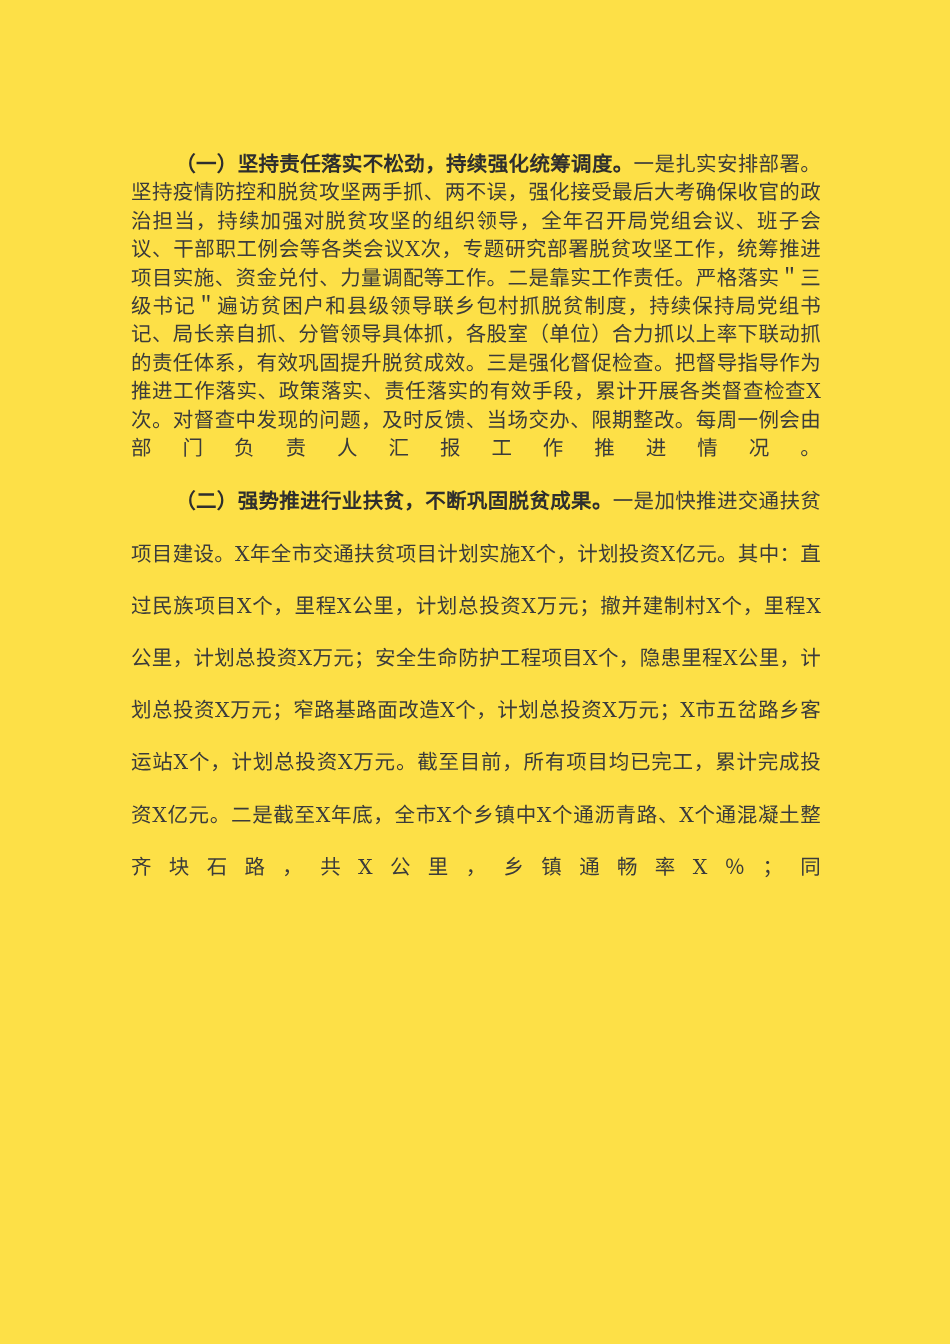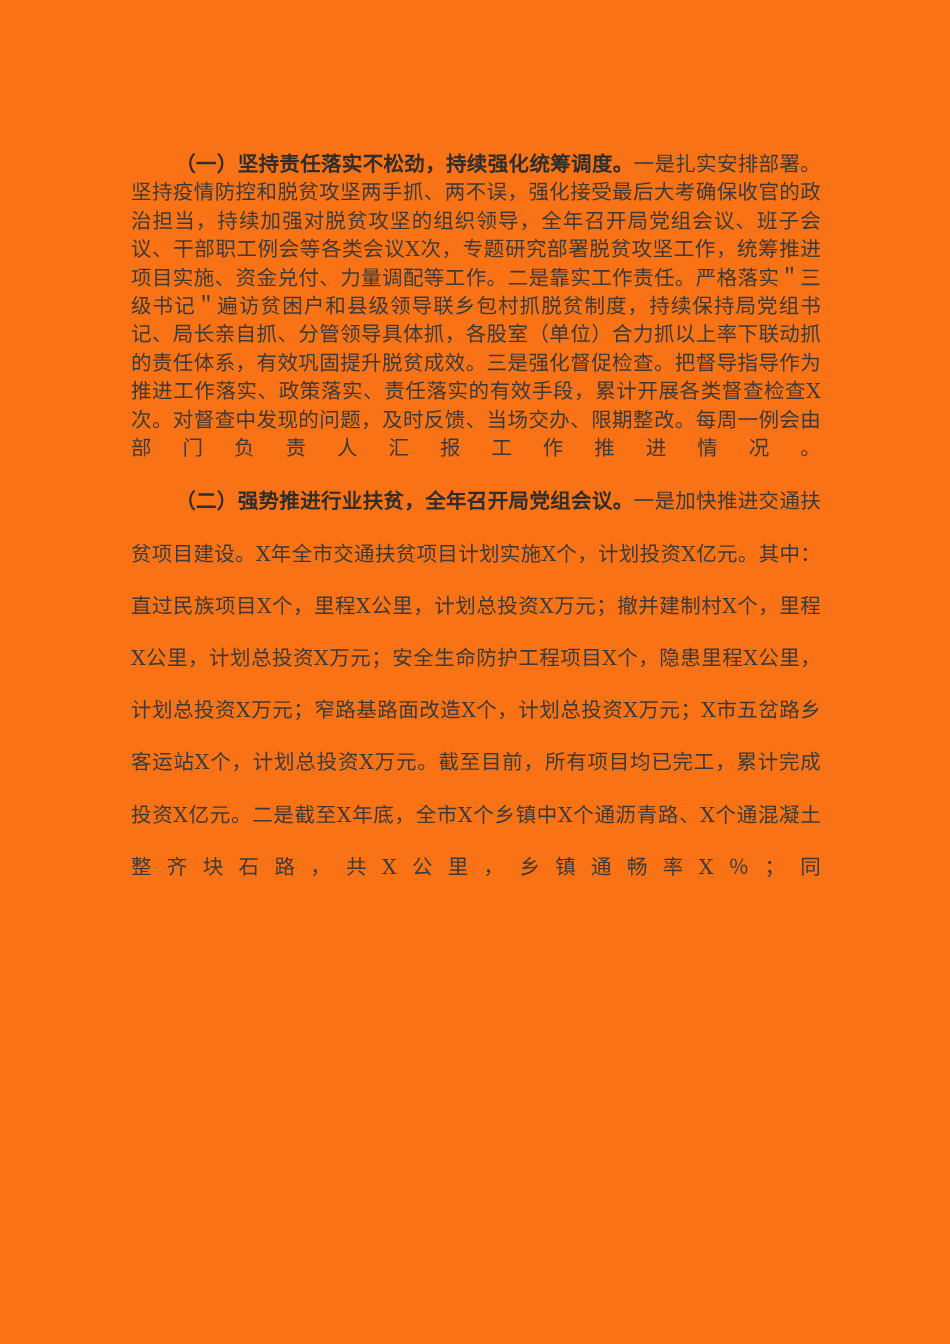--- a/index.html
+++ b/index.html
@@ -58,23 +58,23 @@
     display: inline-block;
     width: 44px;
   }
   .run {
     
   }
 </style>
 </head>
 <body>
 
-<div class="page" style="background-color: #f97316;">
+<div class="page" style="background-color: #fde047;">
   <div class="doc-body">
 
     <p class="para-tight" style="color: rgb(59, 59, 59);"><span class="indent"></span><span class="lead">（一）坚持责任落实不松劲，持续强化统筹调度。</span><span class="run">一是扎实安排部署。坚持疫情防控和脱贫攻坚两手抓、两不误，强化接受最后大考确保收官的政治担当，持续加强对脱贫攻坚的组织领导，全年召开局党组会议、班子会议、干部职工例会等各类会议X次，专题研究部署脱贫攻坚工作，统筹推进项目实施、资金兑付、力量调配等工作。二是靠实工作责任。严格落实＂三级书记＂遍访贫困户和县级领导联乡包村抓脱贫制度，持续保持局党组书记、局长亲自抓、分管领导具体抓，各股室（单位）合力抓以上率下联动抓的责任体系，有效巩固提升脱贫成效。三是强化督促检查。把督导指导作为推进工作落实、政策落实、责任落实的有效手段，累计开展各类督查检查X次。对督查中发现的问题，及时反馈、当场交办、限期整改。每周一例会由部门负责人汇报工作推进情况。</span></p>
 
     <div class="para-gap"></div>
 
-    <p class="para-loose" style="color: rgb(59, 59, 59);"><span class="indent"></span><span class="lead">（二）强势推进行业扶贫，全年召开局党组会议。</span><span class="run">一是加快推进交通扶贫项目建设。X年全市交通扶贫项目计划实施X个，计划投资X亿元。其中：直过民族项目X个，里程X公里，计划总投资X万元；撤并建制村X个，里程X公里，计划总投资X万元；安全生命防护工程项目X个，隐患里程X公里，计划总投资X万元；窄路基路面改造X个，计划总投资X万元；X市五岔路乡客运站X个，计划总投资X万元。截至目前，所有项目均已完工，累计完成投资X亿元。二是截至X年底，全市X个乡镇中X个通沥青路、X个通混凝土整齐块石路，共X公里，乡镇通畅率X％；同</span></p>
+    <p class="para-loose" style="color: rgb(59, 59, 59);"><span class="indent"></span><span class="lead">（二）强势推进行业扶贫，不断巩固脱贫成果。</span><span class="run">一是加快推进交通扶贫项目建设。X年全市交通扶贫项目计划实施X个，计划投资X亿元。其中：直过民族项目X个，里程X公里，计划总投资X万元；撤并建制村X个，里程X公里，计划总投资X万元；安全生命防护工程项目X个，隐患里程X公里，计划总投资X万元；窄路基路面改造X个，计划总投资X万元；X市五岔路乡客运站X个，计划总投资X万元。截至目前，所有项目均已完工，累计完成投资X亿元。二是截至X年底，全市X个乡镇中X个通沥青路、X个通混凝土整齐块石路，共X公里，乡镇通畅率X％；同</span></p>
 
   </div>
 </div>
 
 </body></html>

